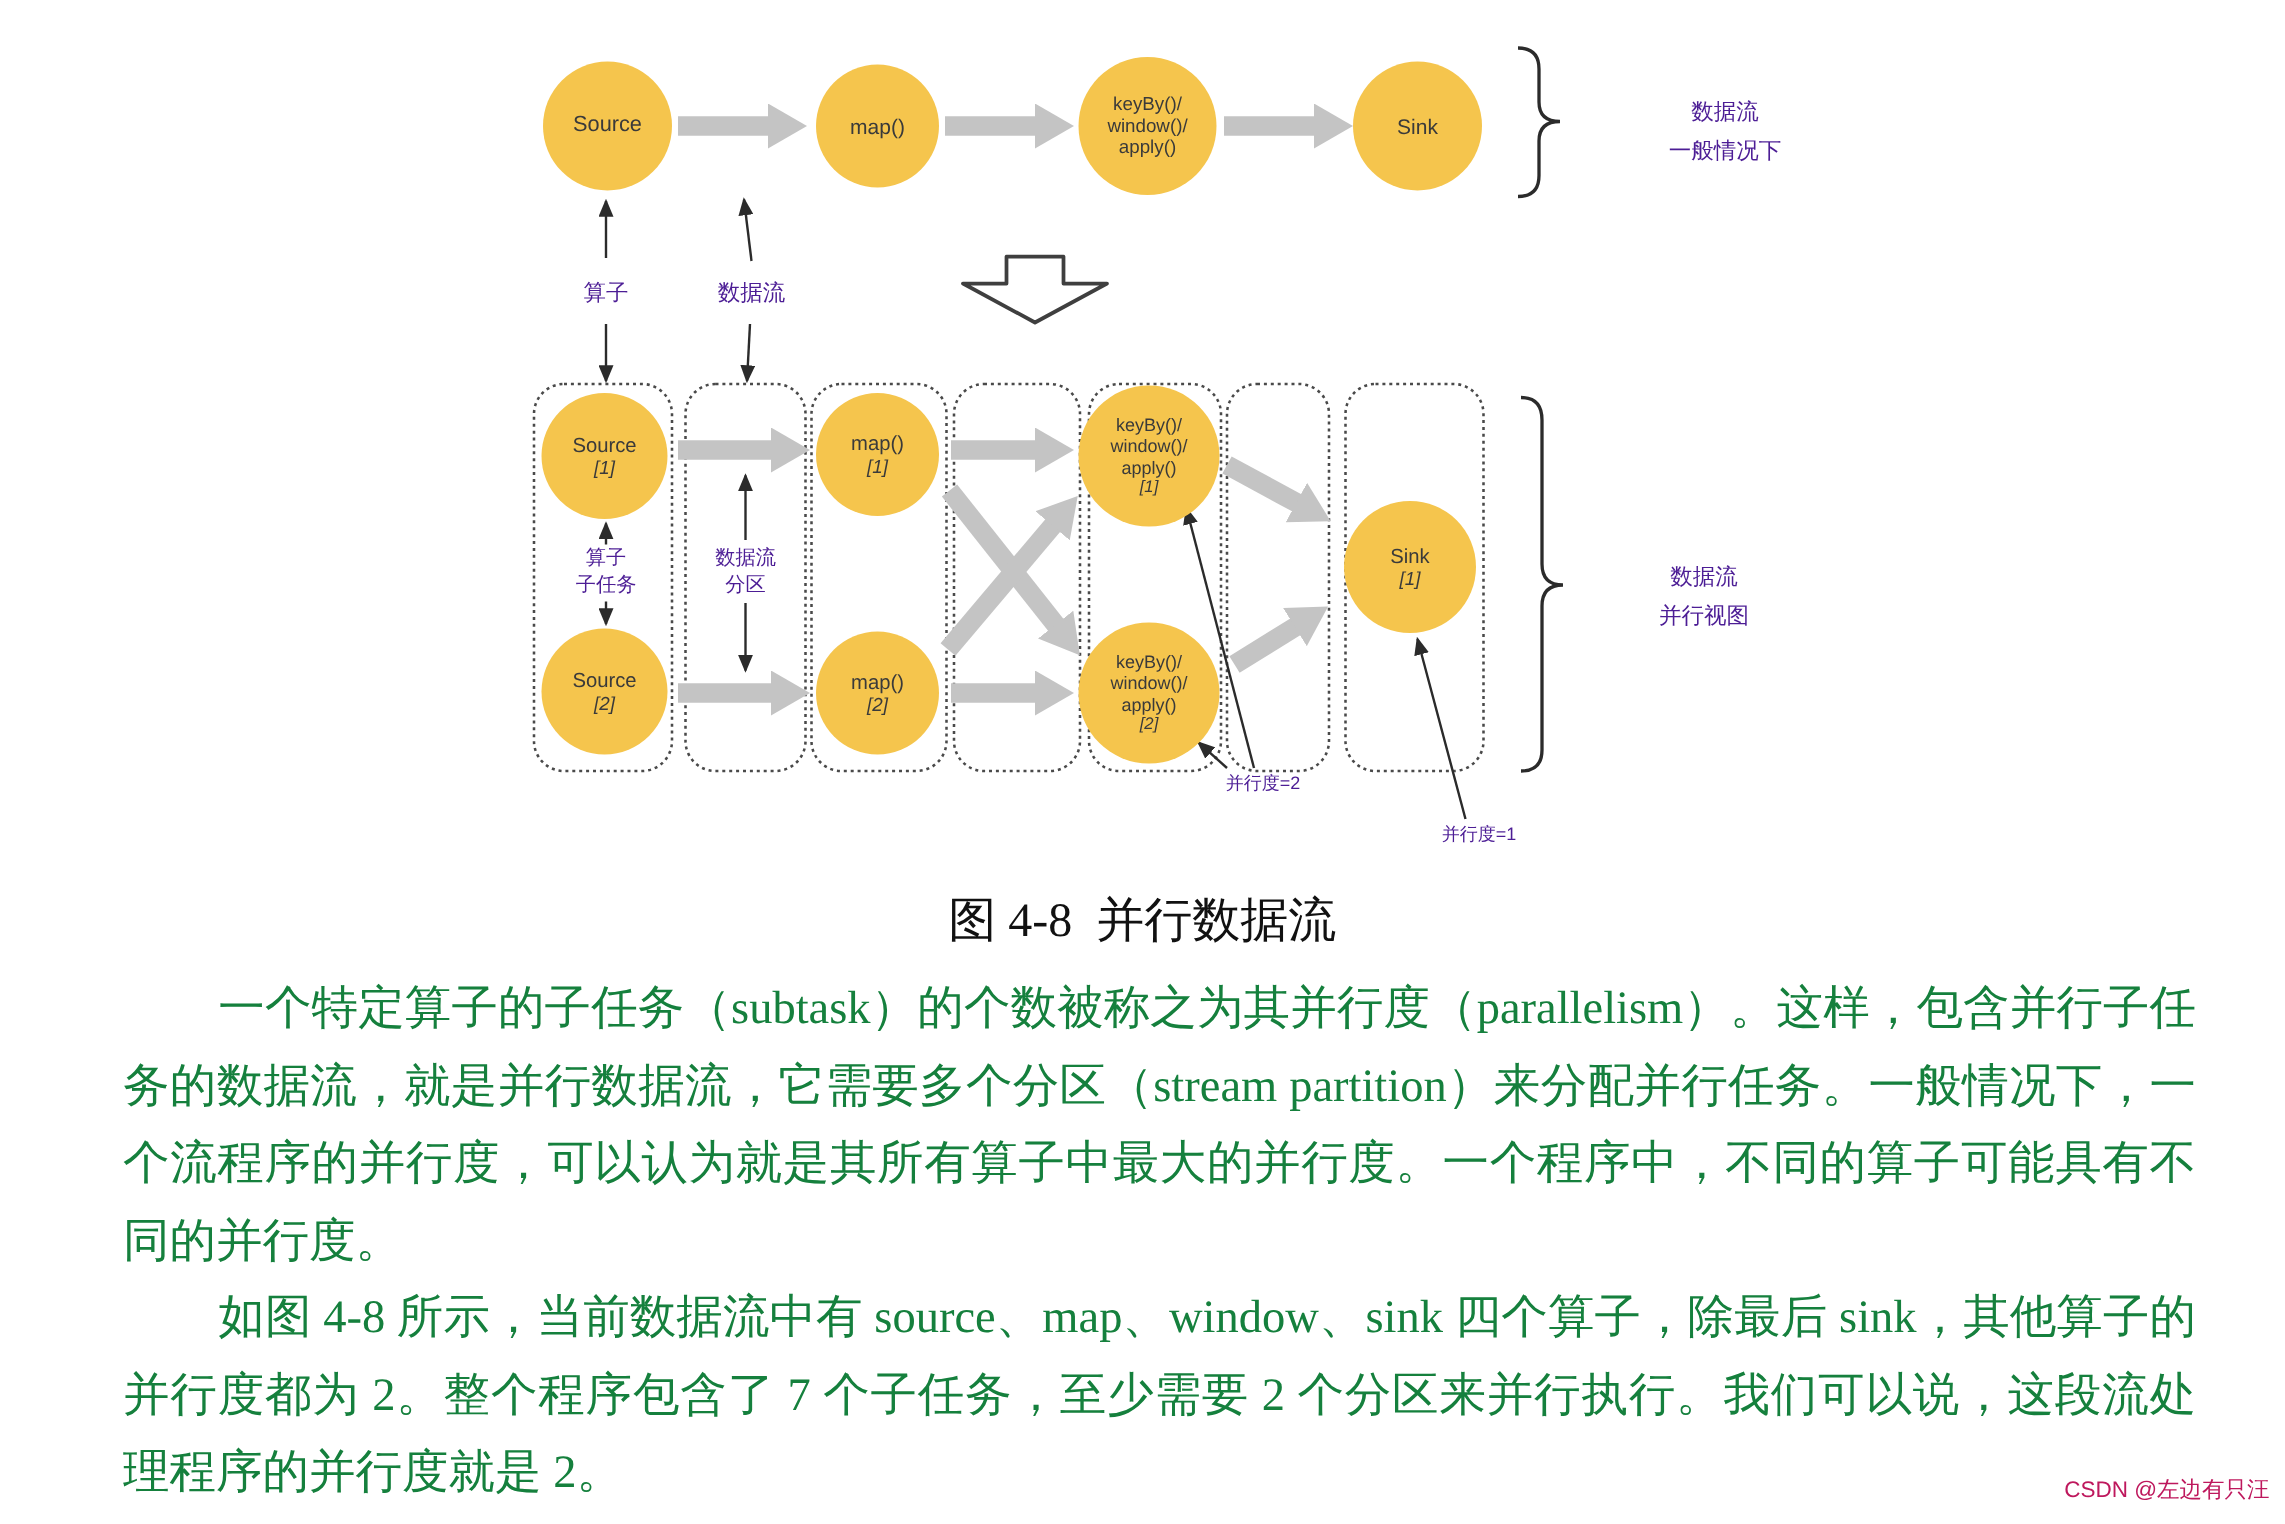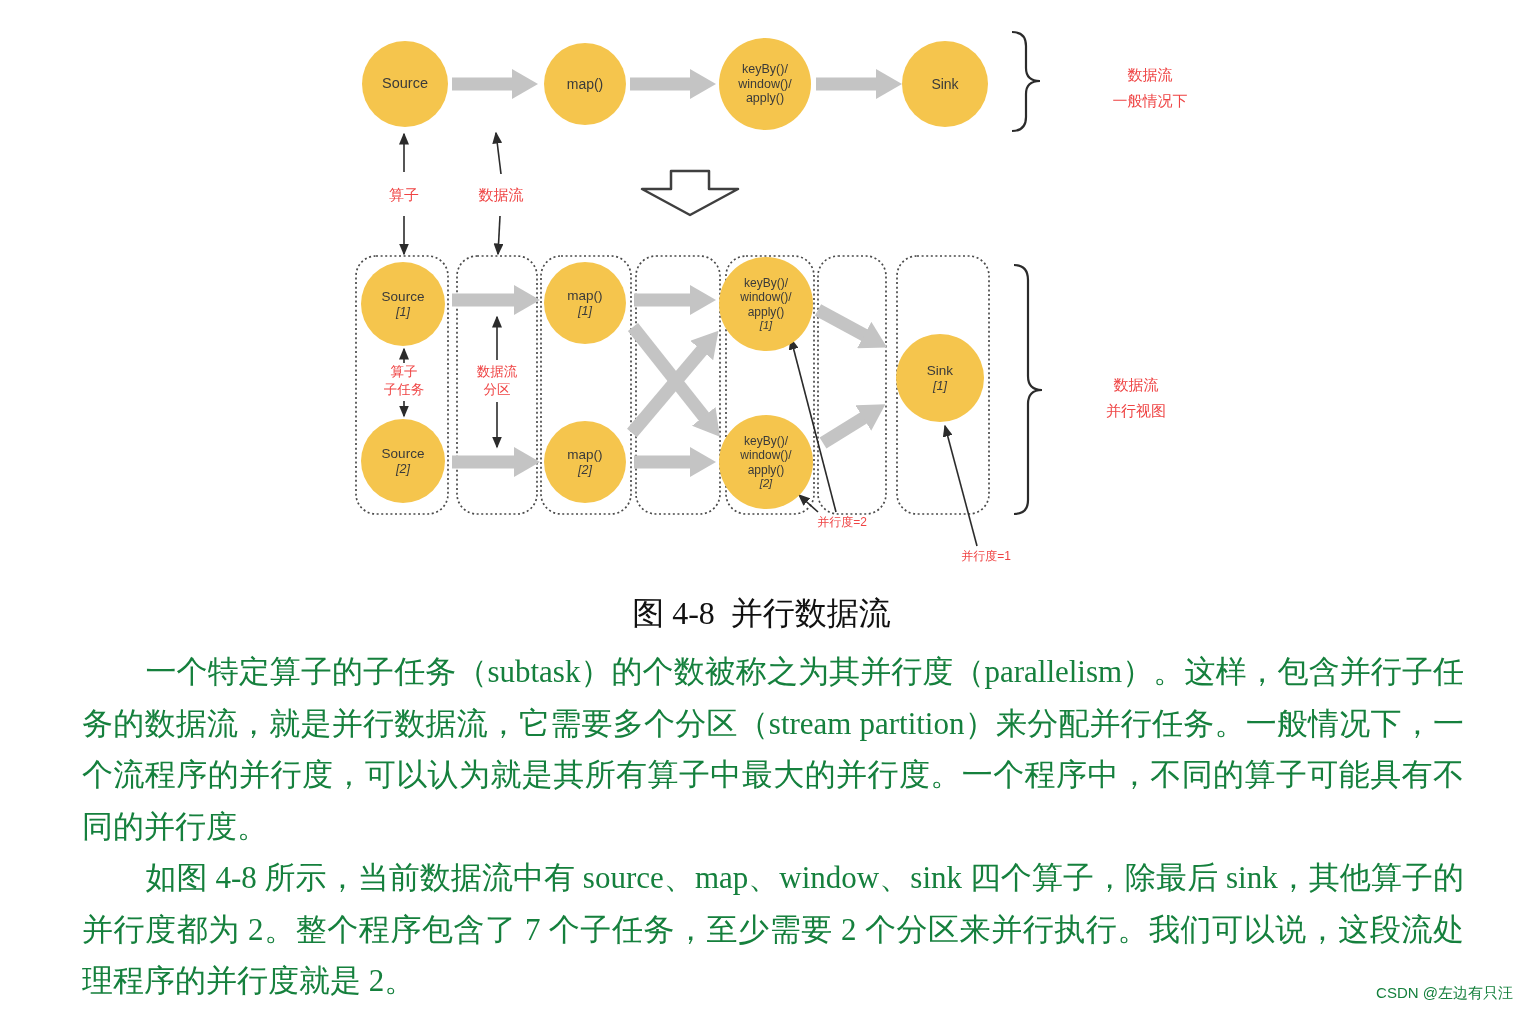--- a/index.html
+++ b/index.html
@@ -3,28 +3,28 @@
 <meta charset="utf-8">
 <style>
   html,body{margin:0;padding:0;background:#ffffff;}
   #page{position:relative;width:1523px;height:1016px;background:#fff;overflow:hidden;
         font-family:"Liberation Sans",sans-serif;}
   .abs{position:absolute;}
   .node{border-radius:50%;display:flex;flex-direction:column;align-items:center;
         justify-content:center;text-align:left;color:#3a3a3a;
         font-family:"Liberation Sans",sans-serif;line-height:1.18;}
   .node .sub{font-style:italic;font-size:0.93em;}
-  .lbl{font-family:"Liberation Sans",sans-serif;color:#ef4444;text-align:center;}
+  .lbl{font-family:"Liberation Sans",sans-serif;color:#4c1d95;text-align:center;}
   .lbl .ln{display:block;}
   #caption{left:0;top:592px;width:100%;text-align:center;
            font-family:"Liberation Serif",serif;font-size:32px;color:#111;white-space:pre;}
   #bodytext{left:82px;top:646px;width:1382px;font-family:"Liberation Serif",serif;
             font-size:31px;line-height:51.5px;color:#15803d;text-align:justify;}
   #bodytext p{margin:0;text-indent:2.05em;}
-  #watermark{right:10px;top:984px;font-size:15px;color:#15803d;
+  #watermark{right:10px;top:984px;font-size:15px;color:#be185d;
              font-family:"Liberation Sans",sans-serif;}
   svg{position:absolute;left:0;top:0;}
 </style>
 </head>
 <body>
 
 <div id="page">
 
   <svg width="1523" height="590" viewBox="0 0 1523 590">
     <defs>

